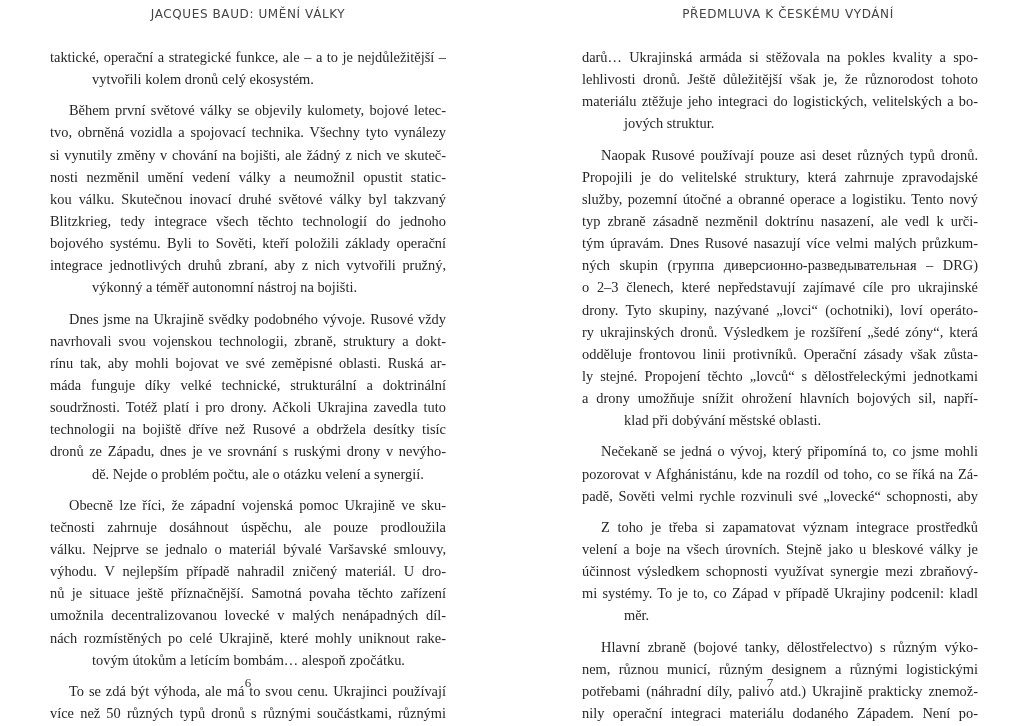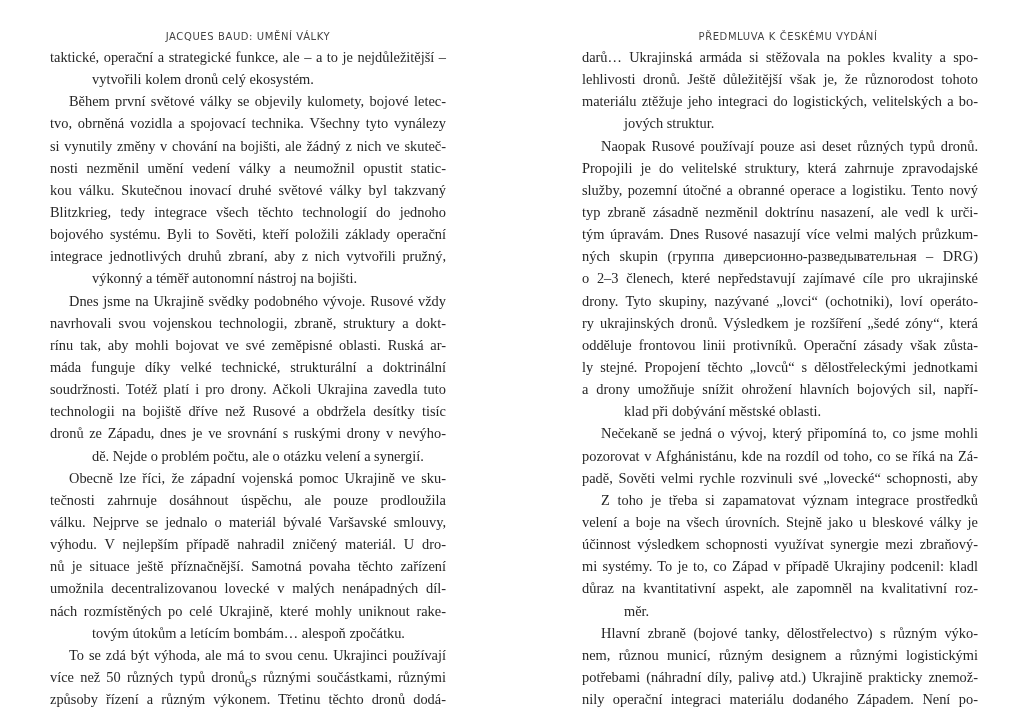--- a/index.html
+++ b/index.html
@@ -4,39 +4,39 @@
 <style>
   html, body { margin: 0; padding: 0; }
   body {
     width: 1024px; height: 726px; background: #ffffff; overflow: hidden;
     position: relative; color: #2b2b2b;
   }
   .page { position: absolute; top: 0; width: 512px; height: 726px; }
   .page.left { left: 0; }
   .page.right { left: 512px; }
   .running-head {
-    position: absolute; top: 31px; left: 0; width: 100%;
+    position: absolute; top: 7px; left: 0; width: 100%;
     text-align: center; font-family: "DejaVu Sans", sans-serif;
-    font-size: 10px; letter-spacing: 0.6px; color: #444;
+    font-size: 12px; letter-spacing: 0.6px; color: #444;
   }
   .page.left .running-head { left: 0; width: 496px; }
   .page.right .running-head { left: 14px; width: 524px; }
   .text {
     position: absolute; top: 46px; width: 396px;
     font-family: "Liberation Serif", serif; font-size: 14.4px;
     line-height: 22.15px; color: #262626;
   }
   .page.left .text { left: 50px; }
   .page.right .text { left: 70px; }
   .line {
     display: block; white-space: nowrap; text-align: justify;
     text-align-last: justify; height: 22.15px;
   }
   .line.last { text-align-last: left; margin-left: 42px; }
-  .line.indent { padding-left: 19px; }
+  .line.indent { padding-left: 19px; margin-top: 9px; }
   .page-number {
     position: absolute; top: 675px; font-family: "Liberation Serif", serif;
     font-size: 13px; color: #333; text-align: center; width: 40px;
   }
   .page.left .page-number { left: 228px; }
   .page.right .page-number { left: 238px; }
 </style>
 </head>
 <body>
 
@@ -97,21 +97,20 @@
       <span class="line">ly stejné. Propojení těchto „lovců“ s dělostřeleckými jednotkami</span>
       <span class="line">a drony umožňuje snížit ohrožení hlavních bojových sil, napří-</span>
       <span class="line last">klad při dobývání městské oblasti.</span>
       <span class="line indent">Nečekaně se jedná o vývoj, který připomíná to, co jsme mohli</span>
       <span class="line">pozorovat v Afghánistánu, kde na rozdíl od toho, co se říká na Zá-</span>
       <span class="line">padě, Sověti velmi rychle rozvinuli své „lovecké“ schopnosti, aby</span>
       <span class="line indent">Z toho je třeba si zapamatovat význam integrace prostředků</span>
       <span class="line">velení a boje na všech úrovních. Stejně jako u bleskové války je</span>
       <span class="line">účinnost výsledkem schopnosti využívat synergie mezi zbraňový-</span>
       <span class="line">mi systémy. To je to, co Západ v případě Ukrajiny podcenil: kladl</span>
-      <span class="line">důraz na kvantitativní aspekt, ale zapomněl na kvalitativní roz-</span>
       <span class="line last">měr.</span>
       <span class="line indent">Hlavní zbraně (bojové tanky, dělostřelectvo) s různým výko-</span>
       <span class="line">nem, různou municí, různým designem a různými logistickými</span>
       <span class="line">potřebami (náhradní díly, palivo atd.) Ukrajině prakticky znemož-</span>
       <span class="line">nily operační integraci materiálu dodaného Západem. Není po-</span>
     </div>
   <div class="page-number">7</div>
 </div>
 
 </body></html>

